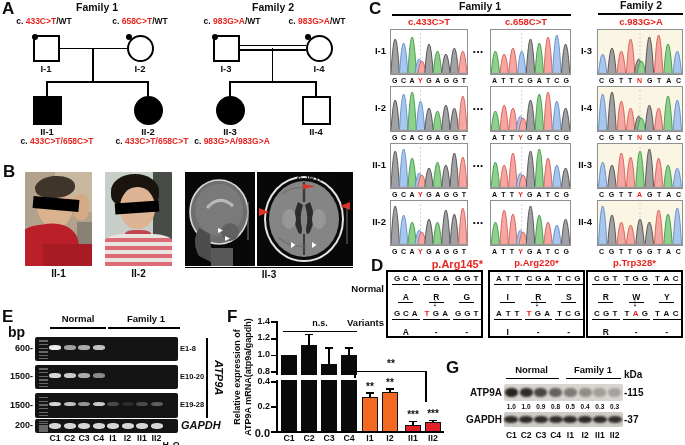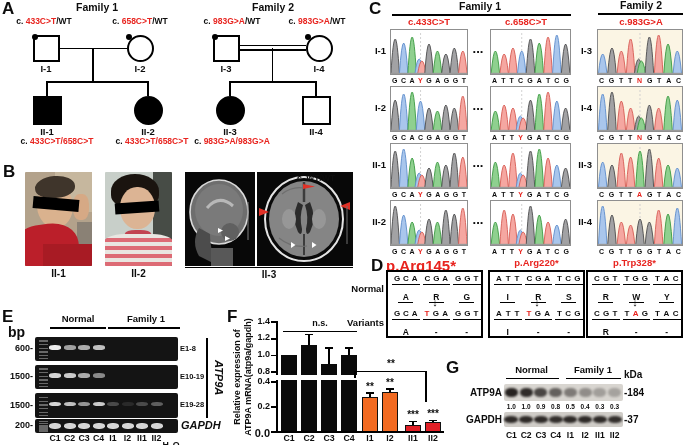--- a/index.html
+++ b/index.html
@@ -477,21 +477,21 @@
       <span>T</span>
       <span>T</span>
       <span>G</span>
       <span>G</span>
       <span>T</span>
       <span>A</span>
       <span>C</span>
     </div>
     <div class="ab" style="left: 336px; top: 284px; width: 48px; font-size: 9.5px; font-weight: bold; text-align: right; line-height: 1.1; white-space: nowrap;">Normal</div>
     <div class="ab" style="left: 336px; top: 318px; width: 48px; font-size: 9.5px; font-weight: bold; text-align: right; line-height: 1.1; white-space: nowrap;">Variants</div>
-    <div class="ab red" style="left: 386px; top: 257.5px; width: 97px; font-size: 15px; font-weight: bold; text-align: left; line-height: 1.1; white-space: nowrap;">p.Arg145*</div>
+    <div class="ab red" style="left: 386px; top: 257.5px; width: 97px; font-size: 11px; font-weight: bold; text-align: right; line-height: 1.1; white-space: nowrap;">p.Arg145*</div>
     <div class="ab dbox" style="left: 386px; top: 269.5px; width: 97px; height: 68px;">
       <div class="ab codon" style="left: 4px; top: 2px; width: 27.5px; height: 11px;">
         <span>G</span>
         <span>C</span>
         <span>A</span>
       </div>
       <div class="ab codon" style="left: 34.5px; top: 2px; width: 27.5px; height: 11px;">
         <span>C</span>
         <span>G</span>
         <span>A</span>
@@ -629,21 +629,21 @@
       <div class="ab" style="left: 4px; top: 7.2px; width: 9px; height: 1.3px; background: rgb(220, 220, 220); opacity: 0.42; filter: blur(0.4px);"></div>
       <div class="ab" style="left: 4px; top: 10.8px; width: 9px; height: 1.3px; background: rgb(220, 220, 220); opacity: 0.42; filter: blur(0.4px);"></div>
       <div class="ab" style="left: 4px; top: 14.4px; width: 9px; height: 1.3px; background: rgb(220, 220, 220); opacity: 0.42; filter: blur(0.4px);"></div>
       <div class="ab" style="left: 4px; top: 17.76px; width: 9px; height: 1.3px; background: rgb(220, 220, 220); opacity: 0.42; filter: blur(0.4px);"></div>
       <div class="ab" style="left: 4px; top: 20.88px; width: 9px; height: 1.3px; background: rgb(220, 220, 220); opacity: 0.42; filter: blur(0.4px);"></div>
       <div class="ab" style="left: 14px; top: 8.1px; width: 12px; height: 4.5px; background: rgb(236, 236, 236); border-radius: 45%; filter: blur(0.7px); opacity: 0.9;"></div>
       <div class="ab" style="left: 28.5px; top: 8.1px; width: 12px; height: 4.5px; background: rgb(236, 236, 236); border-radius: 45%; filter: blur(0.7px); opacity: 0.85;"></div>
       <div class="ab" style="left: 43px; top: 8.1px; width: 12px; height: 4.5px; background: rgb(236, 236, 236); border-radius: 45%; filter: blur(0.7px); opacity: 0.7;"></div>
       <div class="ab" style="left: 57.5px; top: 8.1px; width: 12px; height: 4.5px; background: rgb(236, 236, 236); border-radius: 45%; filter: blur(0.7px); opacity: 0.55;"></div>
     </div>
-    <div class="ab" style="left: 180px; top: 372.5px; width: 26px; font-size: 7.5px; font-weight: bold; text-align: left; line-height: 1.1; white-space: nowrap;">E10-19</div>
+    <div class="ab" style="left: 180px; top: 372.5px; width: 26px; font-size: 7.5px; font-weight: bold; text-align: left; line-height: 1.1; white-space: nowrap;">E10-20</div>
     <div class="ab" style="left: 2px; top: 400.5px; width: 31px; font-size: 9px; font-weight: bold; text-align: right; line-height: 1.1; white-space: nowrap;">1500-</div>
     <div class="ab gel" style="left: 35px; top: 393px; width: 143px; height: 25px;">
       <div class="ab" style="left: 4px; top: 3.5px; width: 9px; height: 1.3px; background: rgb(220, 220, 220); opacity: 0.42; filter: blur(0.4px);"></div>
       <div class="ab" style="left: 4px; top: 7.5px; width: 9px; height: 1.3px; background: rgb(220, 220, 220); opacity: 0.42; filter: blur(0.4px);"></div>
       <div class="ab" style="left: 4px; top: 11.25px; width: 9px; height: 1.3px; background: rgb(220, 220, 220); opacity: 0.42; filter: blur(0.4px);"></div>
       <div class="ab" style="left: 4px; top: 15px; width: 9px; height: 1.3px; background: rgb(220, 220, 220); opacity: 0.42; filter: blur(0.4px);"></div>
       <div class="ab" style="left: 4px; top: 18.5px; width: 9px; height: 1.3px; background: rgb(220, 220, 220); opacity: 0.42; filter: blur(0.4px);"></div>
       <div class="ab" style="left: 4px; top: 21.75px; width: 9px; height: 1.3px; background: rgb(220, 220, 220); opacity: 0.42; filter: blur(0.4px);"></div>
       <div class="ab" style="left: 14px; top: 8.5px; width: 12px; height: 4.5px; background: rgb(236, 236, 236); border-radius: 45%; filter: blur(0.7px); opacity: 0.9;"></div>
       <div class="ab" style="left: 28.5px; top: 8.5px; width: 12px; height: 4.5px; background: rgb(236, 236, 236); border-radius: 45%; filter: blur(0.7px); opacity: 0.8;"></div>
@@ -754,21 +754,21 @@
     <div class="ab" style="left: 504px; top: 384px; width: 119px; height: 17px; background: rgb(216, 213, 208); border-radius: 2px;">
       <div class="ab" style="left: 0.9px; top: 4px; width: 13px; height: 9px; background: rgb(38, 34, 32); border-radius: 45%; opacity: 1; filter: blur(1.2px);"></div>
       <div class="ab" style="left: 15.65px; top: 4px; width: 13px; height: 9px; background: rgb(38, 34, 32); border-radius: 45%; opacity: 0.95; filter: blur(1.2px);"></div>
       <div class="ab" style="left: 30.4px; top: 4px; width: 13px; height: 9px; background: rgb(38, 34, 32); border-radius: 45%; opacity: 0.8; filter: blur(1.2px);"></div>
       <div class="ab" style="left: 45.15px; top: 4px; width: 13px; height: 9px; background: rgb(38, 34, 32); border-radius: 45%; opacity: 0.65; filter: blur(1.2px);"></div>
       <div class="ab" style="left: 59.9px; top: 4px; width: 13px; height: 9px; background: rgb(38, 34, 32); border-radius: 45%; opacity: 0.5; filter: blur(1.2px);"></div>
       <div class="ab" style="left: 74.65px; top: 4px; width: 13px; height: 9px; background: rgb(38, 34, 32); border-radius: 45%; opacity: 0.4; filter: blur(1.2px);"></div>
       <div class="ab" style="left: 89.4px; top: 4px; width: 13px; height: 9px; background: rgb(38, 34, 32); border-radius: 45%; opacity: 0.3; filter: blur(1.2px);"></div>
       <div class="ab" style="left: 104.15px; top: 4px; width: 13px; height: 9px; background: rgb(38, 34, 32); border-radius: 45%; opacity: 0.28; filter: blur(1.2px);"></div>
     </div>
-    <div class="ab" style="left: 624px; top: 387px; width: 30px; font-size: 10px; font-weight: bold; text-align: left; line-height: 1.1; white-space: nowrap;">-184</div>
+    <div class="ab" style="left: 624px; top: 387px; width: 30px; font-size: 10px; font-weight: bold; text-align: left; line-height: 1.1; white-space: nowrap;">-115</div>
     <div class="ab" style="left: 503.4px; top: 402.5px; width: 16px; font-size: 6.5px; font-weight: bold; text-align: center; line-height: 1.1; white-space: nowrap;">1.0</div>
     <div class="ab" style="left: 518.15px; top: 402.5px; width: 16px; font-size: 6.5px; font-weight: bold; text-align: center; line-height: 1.1; white-space: nowrap;">1.0</div>
     <div class="ab" style="left: 532.9px; top: 402.5px; width: 16px; font-size: 6.5px; font-weight: bold; text-align: center; line-height: 1.1; white-space: nowrap;">0.9</div>
     <div class="ab" style="left: 547.65px; top: 402.5px; width: 16px; font-size: 6.5px; font-weight: bold; text-align: center; line-height: 1.1; white-space: nowrap;">0.8</div>
     <div class="ab" style="left: 562.4px; top: 402.5px; width: 16px; font-size: 6.5px; font-weight: bold; text-align: center; line-height: 1.1; white-space: nowrap;">0.5</div>
     <div class="ab" style="left: 577.15px; top: 402.5px; width: 16px; font-size: 6.5px; font-weight: bold; text-align: center; line-height: 1.1; white-space: nowrap;">0.4</div>
     <div class="ab" style="left: 591.9px; top: 402.5px; width: 16px; font-size: 6.5px; font-weight: bold; text-align: center; line-height: 1.1; white-space: nowrap;">0.3</div>
     <div class="ab" style="left: 606.65px; top: 402.5px; width: 16px; font-size: 6.5px; font-weight: bold; text-align: center; line-height: 1.1; white-space: nowrap;">0.3</div>
     <div class="ab" style="left: 452px; top: 414px; width: 50px; font-size: 10px; font-weight: bold; text-align: right; line-height: 1.1; white-space: nowrap;">GAPDH</div>
     <div class="ab" style="left: 504px; top: 412px; width: 119px; height: 15px; background: rgb(207, 204, 199); border-radius: 2px;">

